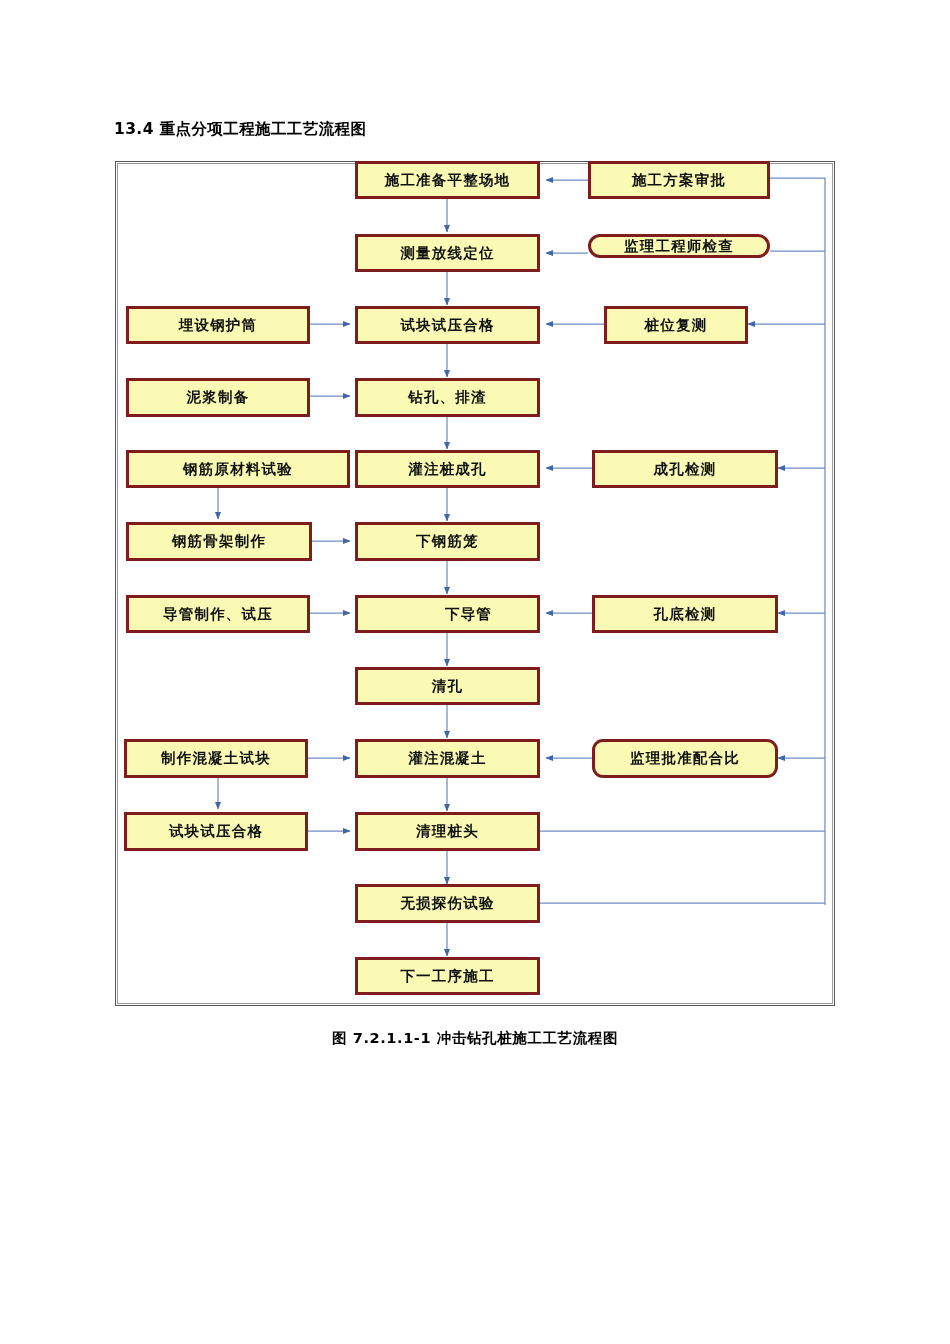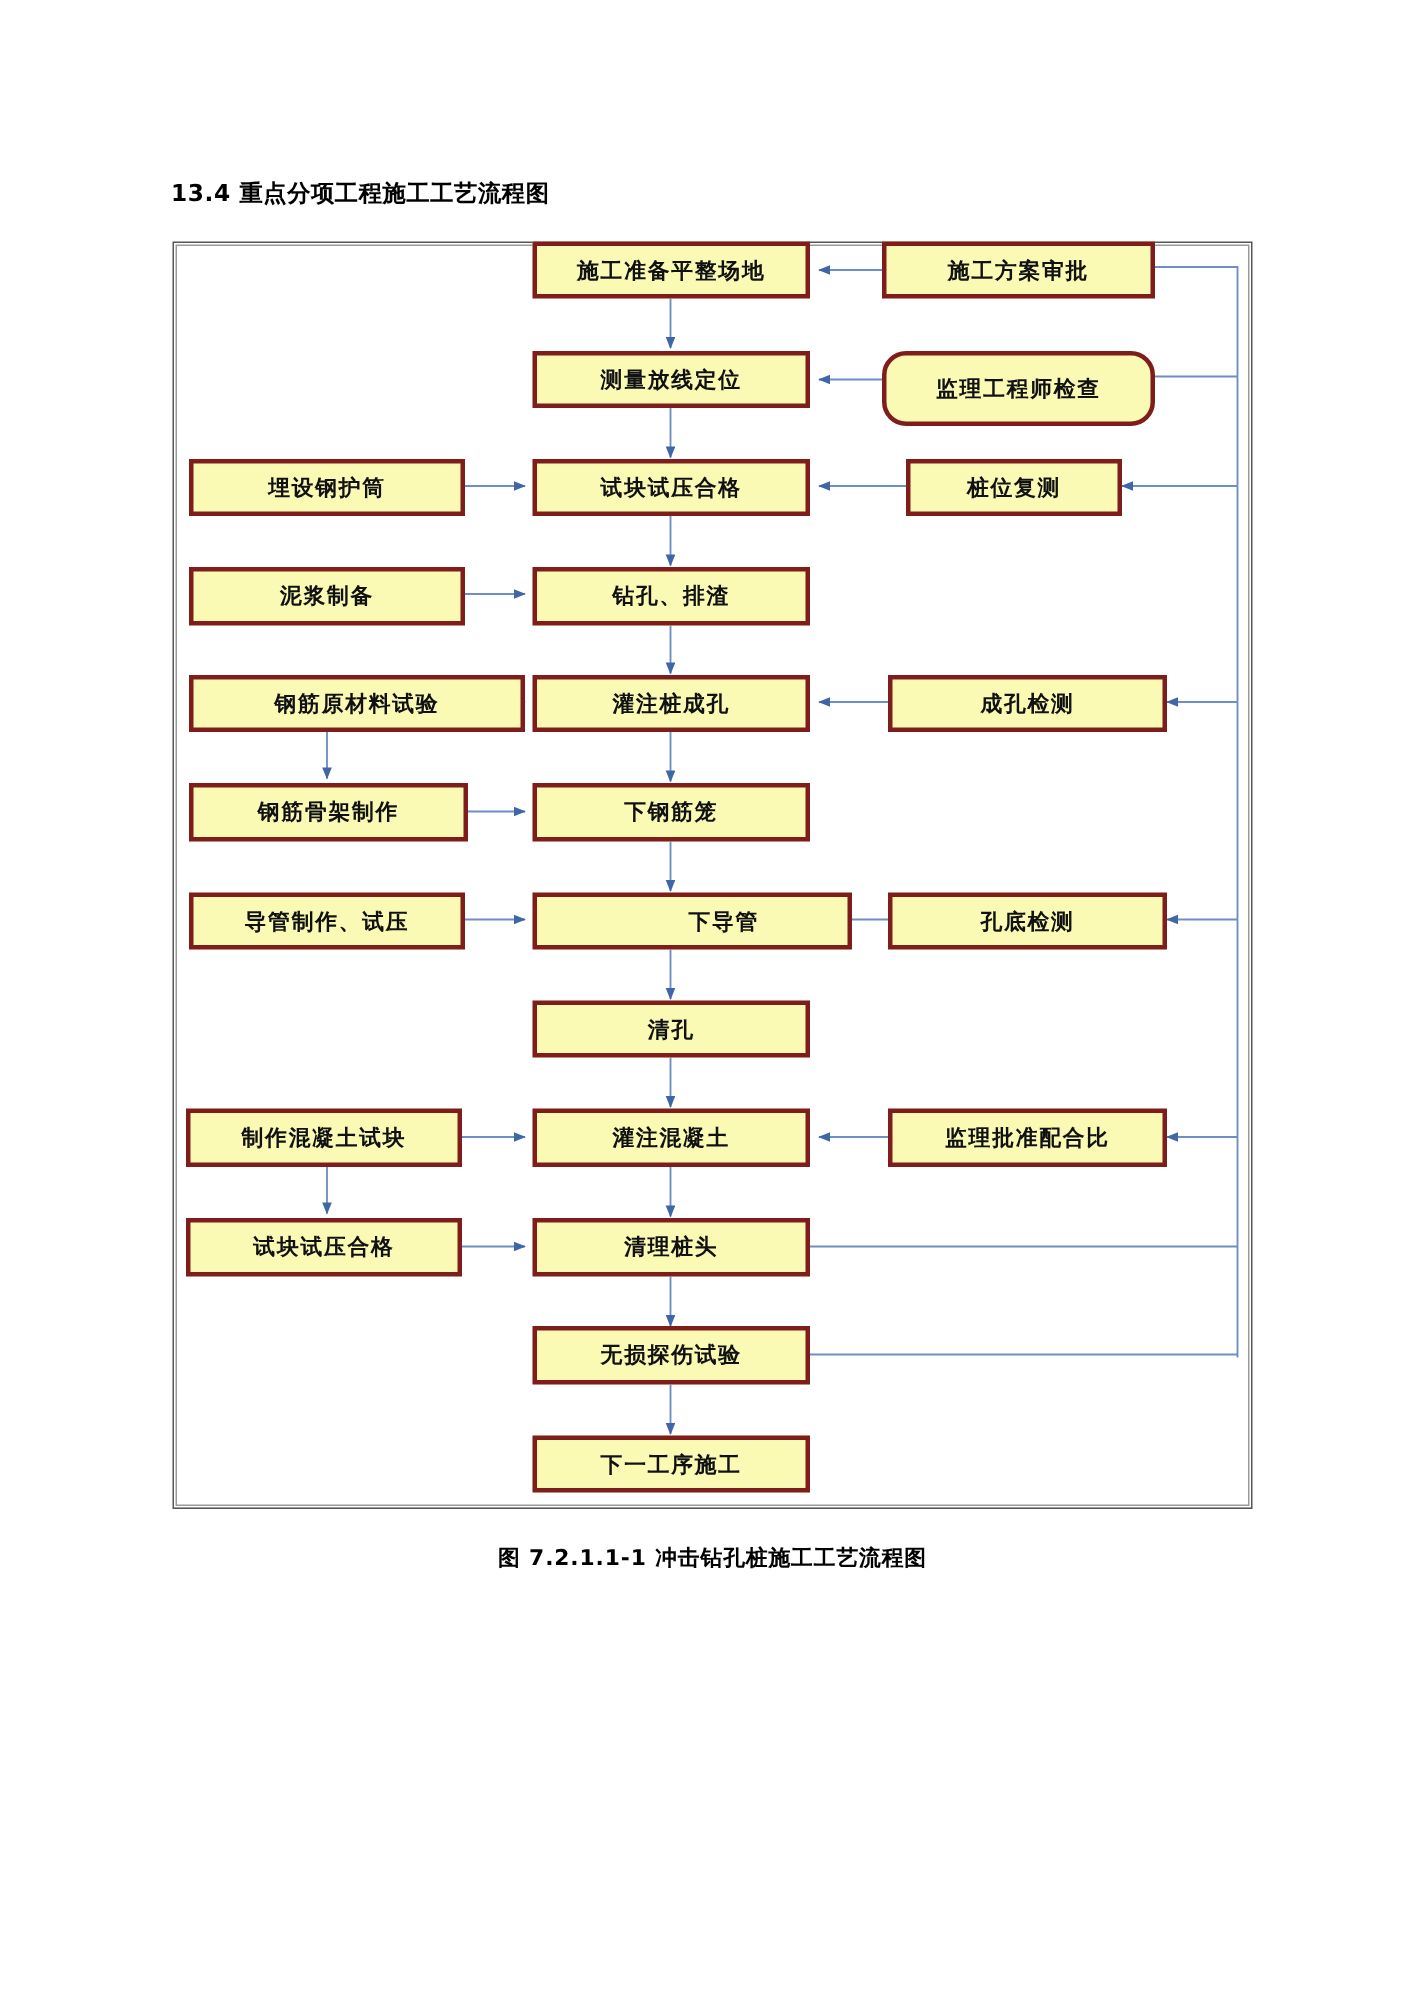--- a/index.html
+++ b/index.html
@@ -144,37 +144,37 @@
       <path d="M540,903 L825,903"></path>
     </g>
   </svg>
 
   <div class="node" style="left:355px; top:161px; width:185px; height:38px;">施工准备平整场地</div>
   <div class="node" style="left:355px; top:234px; width:185px; height:38px;">测量放线定位</div>
   <div class="node" style="left:355px; top:306px; width:185px; height:38px;">试块试压合格</div>
   <div class="node" style="left:355px; top:450px; width:185px; height:38px;">灌注桩成孔</div>
   <div class="node" style="left:355px; top:378px; width:185px; height:39px;">钻孔、排渣</div>
   <div class="node" style="left:355px; top:522px; width:185px; height:39px;">下钢筋笼</div>
-  <div class="node" style="left:355px; top:595px; width:213px; height:38px;padding-left:42px;">下导管</div>
+  <div class="node" style="left:355px; top:595px; width:185px; height:38px;padding-left:42px;">下导管</div>
   <div class="node" style="left:355px; top:667px; width:185px; height:38px;">清孔</div>
   <div class="node" style="left:355px; top:739px; width:185px; height:39px;">灌注混凝土</div>
   <div class="node" style="left:355px; top:812px; width:185px; height:39px;">清理桩头</div>
   <div class="node" style="left:355px; top:884px; width:185px; height:39px;">无损探伤试验</div>
   <div class="node" style="left:355px; top:957px; width:185px; height:38px;">下一工序施工</div>
 
   <div class="node" style="left:126px; top:306px; width:184px; height:38px;">埋设钢护筒</div>
   <div class="node" style="left:126px; top:378px; width:184px; height:39px;">泥浆制备</div>
   <div class="node" style="left:126px; top:450px; width:224px; height:38px;">钢筋原材料试验</div>
   <div class="node" style="left:126px; top:522px; width:186px; height:39px;">钢筋骨架制作</div>
   <div class="node" style="left:126px; top:595px; width:184px; height:38px;">导管制作、试压</div>
   <div class="node" style="left:124px; top:739px; width:184px; height:39px;">制作混凝土试块</div>
   <div class="node" style="left:124px; top:812px; width:184px; height:39px;">试块试压合格</div>
 
   <div class="node" style="left:588px; top:161px; width:182px; height:38px;">施工方案审批</div>
-  <div class="node" style="left:588px; top:234px; width:182px; height:50px;border-radius:16px;">监理工程师检查</div>
+  <div class="node" style="left:588px; top:234px; width:182px; height:24px;border-radius:16px;">监理工程师检查</div>
   <div class="node" style="left:604px; top:306px; width:144px; height:38px;">桩位复测</div>
   <div class="node" style="left:592px; top:450px; width:186px; height:38px;">成孔检测</div>
   <div class="node" style="left:592px; top:595px; width:186px; height:38px;">孔底检测</div>
-  <div class="node" style="left:592px; top:739px; width:186px; height:39px;">监理批准配合比</div>
+  <div class="node" style="left:592px; top:739px; width:186px; height:39px;border-radius:11px;">监理批准配合比</div>
 
   <div class="figure-caption">图 7.2.1.1-1 冲击钻孔桩施工工艺流程图</div>
 
 </div>
 
 </body></html>

